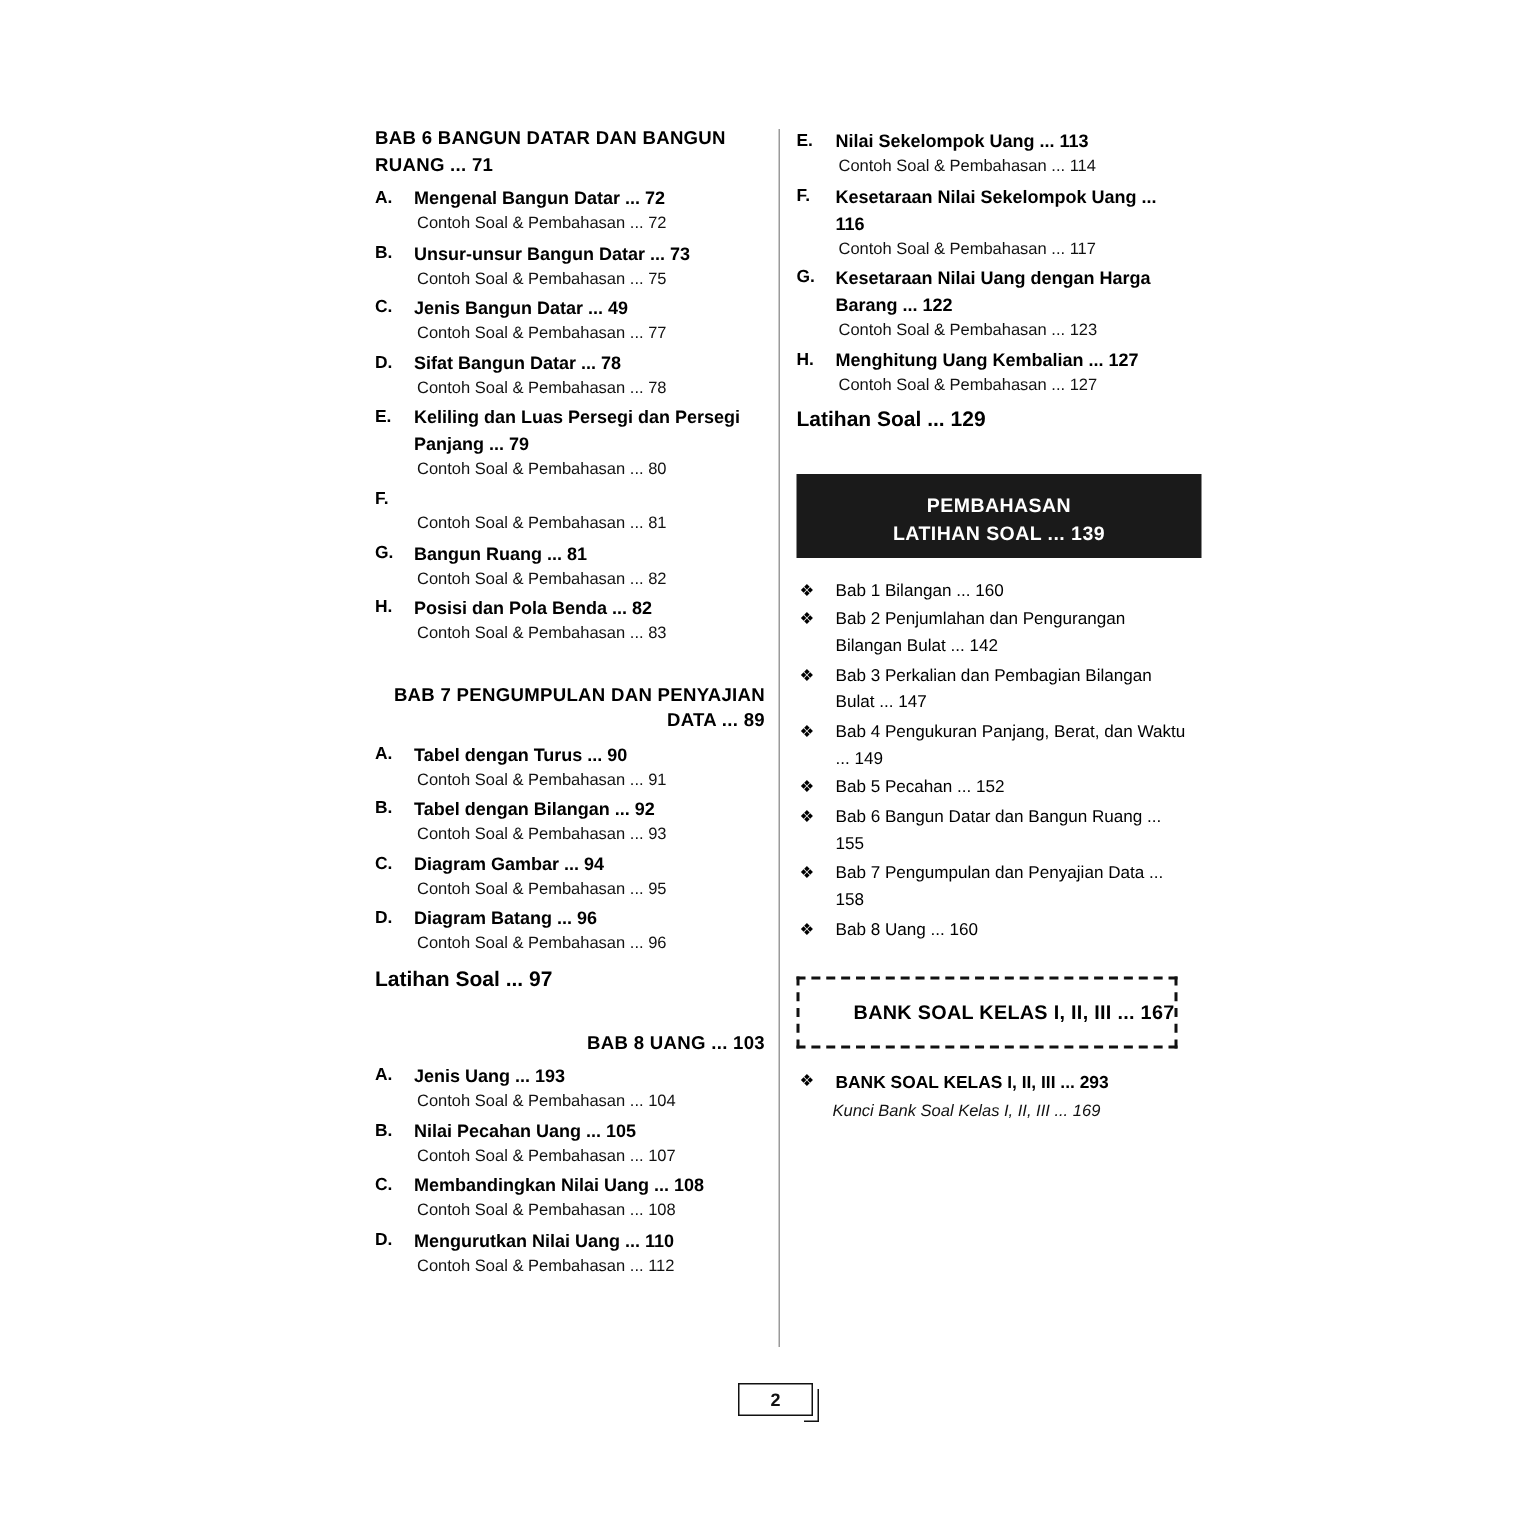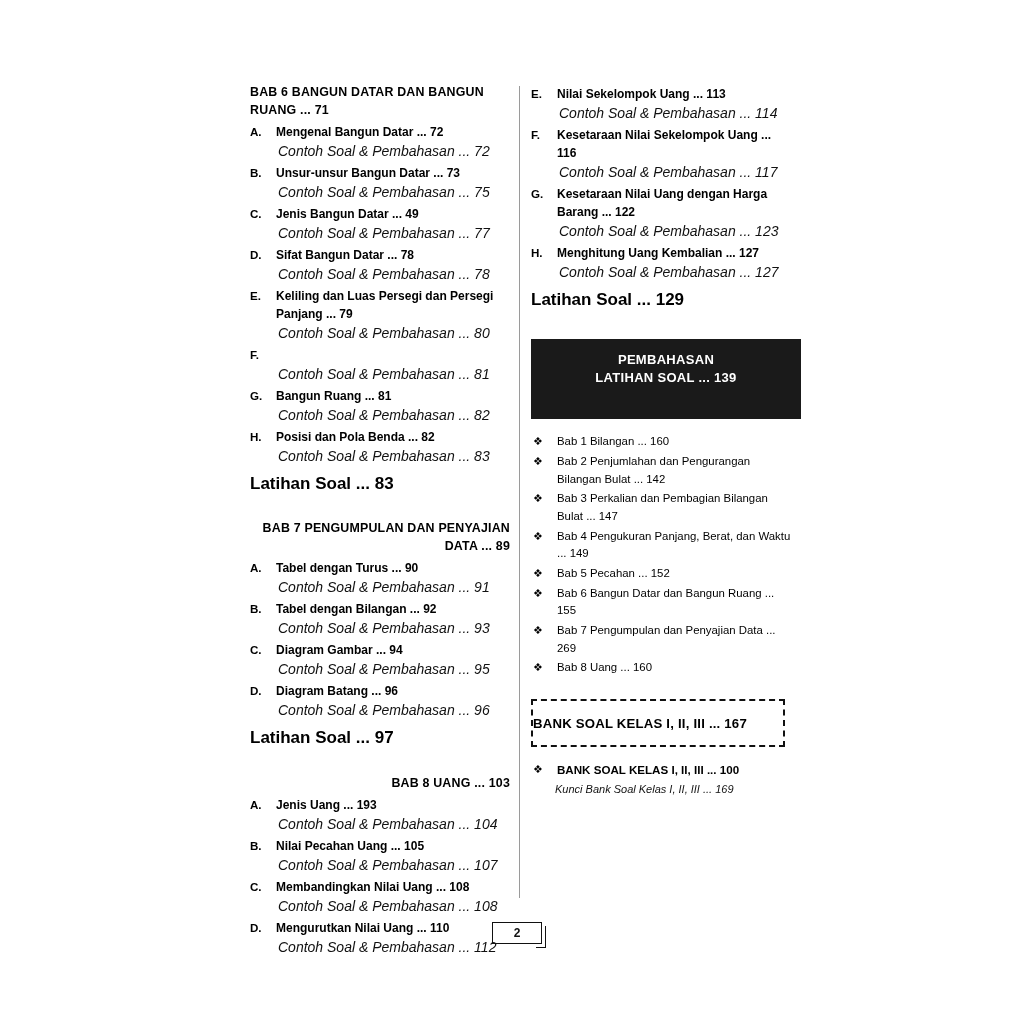--- a/index.html
+++ b/index.html
@@ -72,40 +72,39 @@
   }
   .entry .etext {
     flex: 1 1 auto;
     font-size: 12px;
     font-weight: bold;
     line-height: 1.5;
     color: #000;
   }
   .sub {
     margin: 0 0 1px 28px;
-    font-size: 14px;
-    font-style: italic;
+    font-size: 11px;
     line-height: 1.5;
     color: #111;
   }
   .latihan {
     margin: 4px 0 0 0;
-    font-size: 17px;
+    font-size: 14px;
     font-weight: bold;
     line-height: 1.5;
     color: #000;
   }
 
   
   .banner {
     margin: 26px 0 0 0;
     background: #1a1a1a;
     color: #ffffff;
     text-align: center;
-    padding: 12px 8px 31px 8px;
+    padding: 12px 8px 6px 8px;
     width: 254px;
   }
   .banner div {
     font-size: 13px;
     font-weight: bold;
     line-height: 1.45;
     letter-spacing: 0.3px;
   }
 
   
@@ -130,21 +129,21 @@
     line-height: 1.55;
     color: #000;
   }
 
   
   .dashbox {
     margin: 22px 0 0 0;
     border: 2px dashed #111;
     width: 250px;
     padding: 13px 0 13px 0;
-    text-align: left;
+    text-align: right;
   }
   .dashbox span {
     font-size: 13.2px;
     font-weight: bold;
     letter-spacing: 0.2px;
     color: #000;
   }
   .banklist {
     margin-top: 14px;
   }
@@ -251,21 +250,20 @@
           <span class="etext">Bangun Ruang ... 81</span>
         </div>
         <div class="sub">Contoh Soal &amp; Pembahasan ... 82</div>
 
         <div class="entry">
           <span class="letter">H.</span>
           <span class="etext">Posisi dan Pola Benda ... 82</span>
         </div>
         <div class="sub">Contoh Soal &amp; Pembahasan ... 83</div>
 
-        <div class="latihan">Latihan Soal ... 83</div>
       </div>
 
       <div class="chapter chapter-gap">BAB 7 PENGUMPULAN DAN PENYAJIAN DATA ... 89</div>
       <div>
         <div class="entry">
           <span class="letter">A.</span>
           <span class="etext">Tabel dengan Turus ... 90</span>
         </div>
         <div class="sub">Contoh Soal &amp; Pembahasan ... 91</div>
 
@@ -374,36 +372,36 @@
         <div class="bullet">
           <span class="dia">❖</span>
           <span class="btext">Bab 5 Pecahan ... 152</span>
         </div>
         <div class="bullet">
           <span class="dia">❖</span>
           <span class="btext">Bab 6 Bangun Datar dan Bangun Ruang ... 155</span>
         </div>
         <div class="bullet">
           <span class="dia">❖</span>
-          <span class="btext">Bab 7 Pengumpulan dan Penyajian Data ... 269</span>
+          <span class="btext">Bab 7 Pengumpulan dan Penyajian Data ... 158</span>
         </div>
         <div class="bullet">
           <span class="dia">❖</span>
           <span class="btext">Bab 8 Uang ... 160</span>
         </div>
       </div>
 
       <div class="dashbox">
         <span>BANK SOAL KELAS I, II, III ... 167</span>
       </div>
 
       <div class="banklist">
         <div class="bullet">
           <span class="dia">❖</span>
-          <span class="btext">BANK SOAL KELAS I, II, III ... 100</span>
+          <span class="btext">BANK SOAL KELAS I, II, III ... 293</span>
         </div>
         <div class="banksub">Kunci Bank Soal Kelas I, II, III ... 169</div>
       </div>
 
     </div>
   </div>
 
   <div class="pagenum">
     <div class="fold"></div>
     <div class="box"></div>

